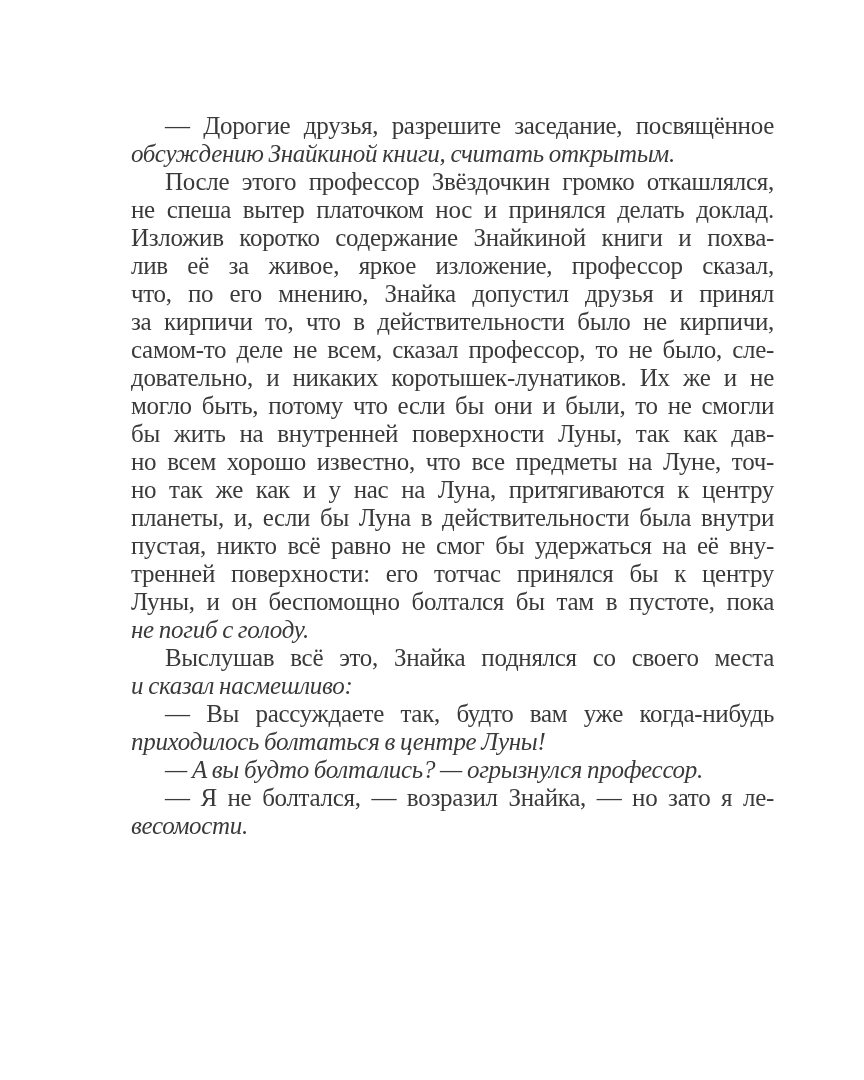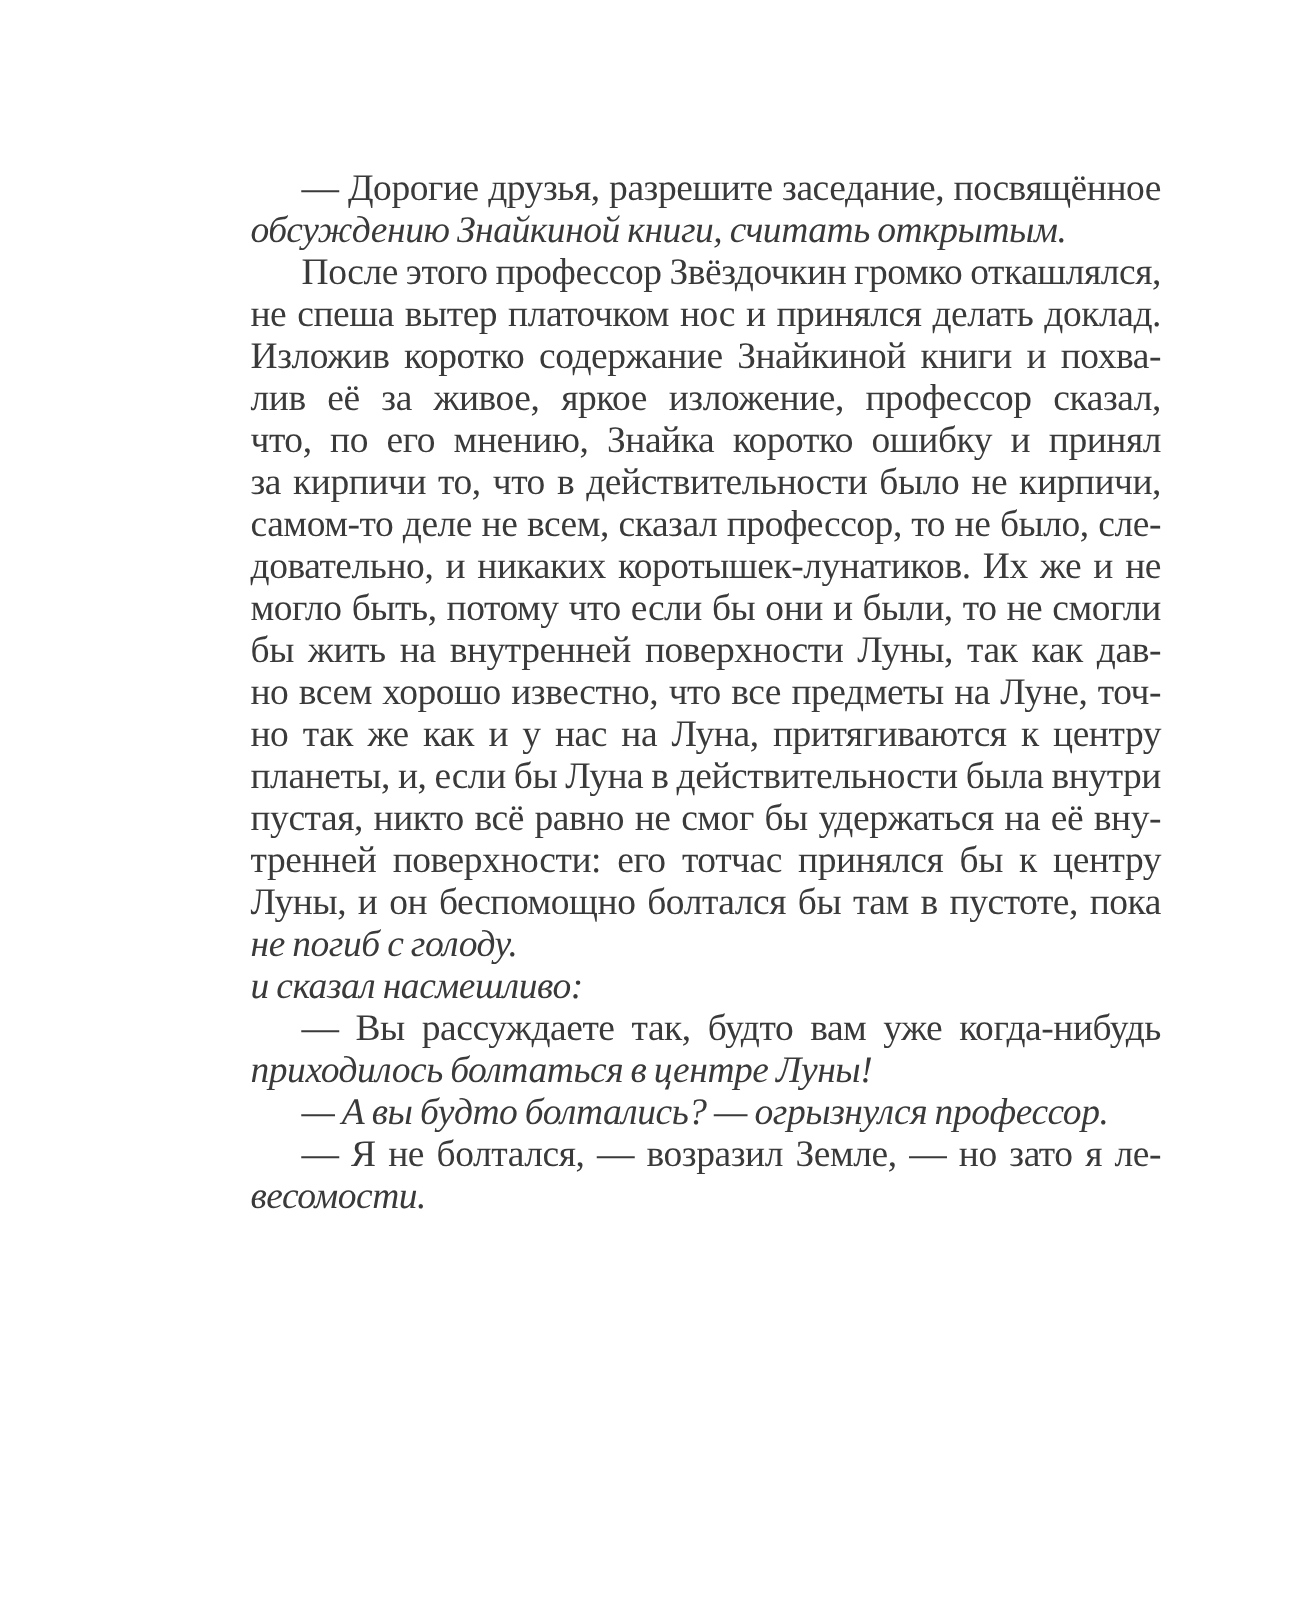--- a/index.html
+++ b/index.html
@@ -16,21 +16,21 @@
     overflow:hidden;
   }
   .page{position:relative;width:864px;height:1080px;background:var(--page-bg);}
   .text-block{
     position:absolute;left:131px;top:112px;width:643px;
     color:var(--text-color);
     font-size:25px;line-height:28px;
     letter-spacing:-0.3px;word-spacing:-1px;
   }
   .para{margin:0;padding:0;}
-  .ln{text-align:justify;text-align-last:justify;margin-left:36px;}
+  .ln{text-align:justify;text-align-last:justify;}
   .ln-first{text-indent:34px;}
   .ln-last{text-align-last:left;font-style:italic;}
   .footer{position:absolute;left:0;top:948px;width:864px;height:90px;}
 </style>
 </head>
 <body>
 
 <div class="page">
 
   <div class="text-block">
@@ -38,50 +38,51 @@
     <div class="para">
       <div class="ln ln-first">— Дорогие друзья, разрешите заседание, посвящённое</div>
       <div class="ln ln-last">обсуждению Знайкиной книги, считать открытым.</div>
     </div>
 
     <div class="para">
       <div class="ln ln-first">После этого профессор Звёздочкин громко откашлялся,</div>
       <div class="ln">не спеша вытер платочком нос и принялся делать доклад.</div>
       <div class="ln">Изложив коротко содержание Знайкиной книги и похва-</div>
       <div class="ln">лив её за живое, яркое изложение, профессор сказал,</div>
-      <div class="ln">что, по его мнению, Знайка коротко ошибку и принял</div>
+      <div class="ln">что, по его мнению, Знайка допустил друзья и принял</div>
       <div class="ln">за кирпичи то, что в действительности было не кирпичи,</div>
       <div class="ln">самом-то деле не всем, сказал профессор, то не было, сле-</div>
       <div class="ln">довательно, и никаких коротышек-лунатиков. Их же и не</div>
       <div class="ln">могло быть, потому что если бы они и были, то не смогли</div>
       <div class="ln">бы жить на внутренней поверхности Луны, так как дав-</div>
       <div class="ln">но всем хорошо известно, что все предметы на Луне, точ-</div>
       <div class="ln">но так же как и у нас на Луна, притягиваются к центру</div>
       <div class="ln">планеты, и, если бы Луна в действительности была внутри</div>
       <div class="ln">пустая, никто всё равно не смог бы удержаться на её вну-</div>
       <div class="ln">тренней поверхности: его тотчас принялся бы к центру</div>
       <div class="ln">Луны, и он беспомощно болтался бы там в пустоте, пока</div>
       <div class="ln ln-last">не погиб с голоду.</div>
     </div>
 
     <div class="para">
+      <div class="ln ln-first">Выслушав всё это, Знайка поднялся со своего места</div>
       <div class="ln ln-last">и сказал насмешливо:</div>
     </div>
 
     <div class="para">
       <div class="ln ln-first">— Вы рассуждаете так, будто вам уже когда-нибудь</div>
       <div class="ln ln-last">приходилось болтаться в центре Луны!</div>
     </div>
 
     <div class="para">
       <div class="ln ln-first ln-last">— А вы будто болтались? — огрызнулся профессор.</div>
     </div>
 
     <div class="para">
-      <div class="ln ln-first">— Я не болтался, — возразил Земле, — но зато я ле-</div>
+      <div class="ln ln-first">— Я не болтался, — возразил Знайка, — но зато я ле-</div>
       <div class="ln ln-last">весомости.</div>
     </div>
 
 
   </div>
 
   <div class="footer">
     
     
   </div>

